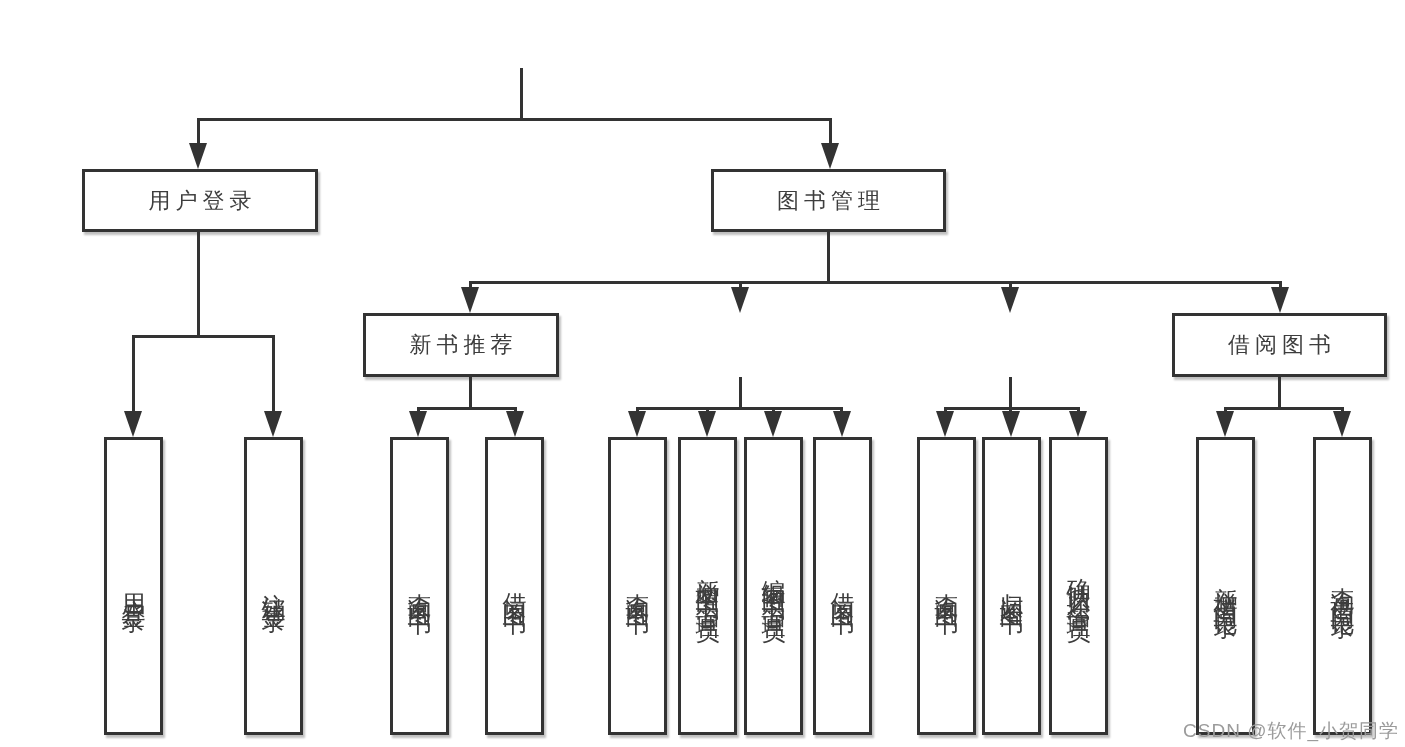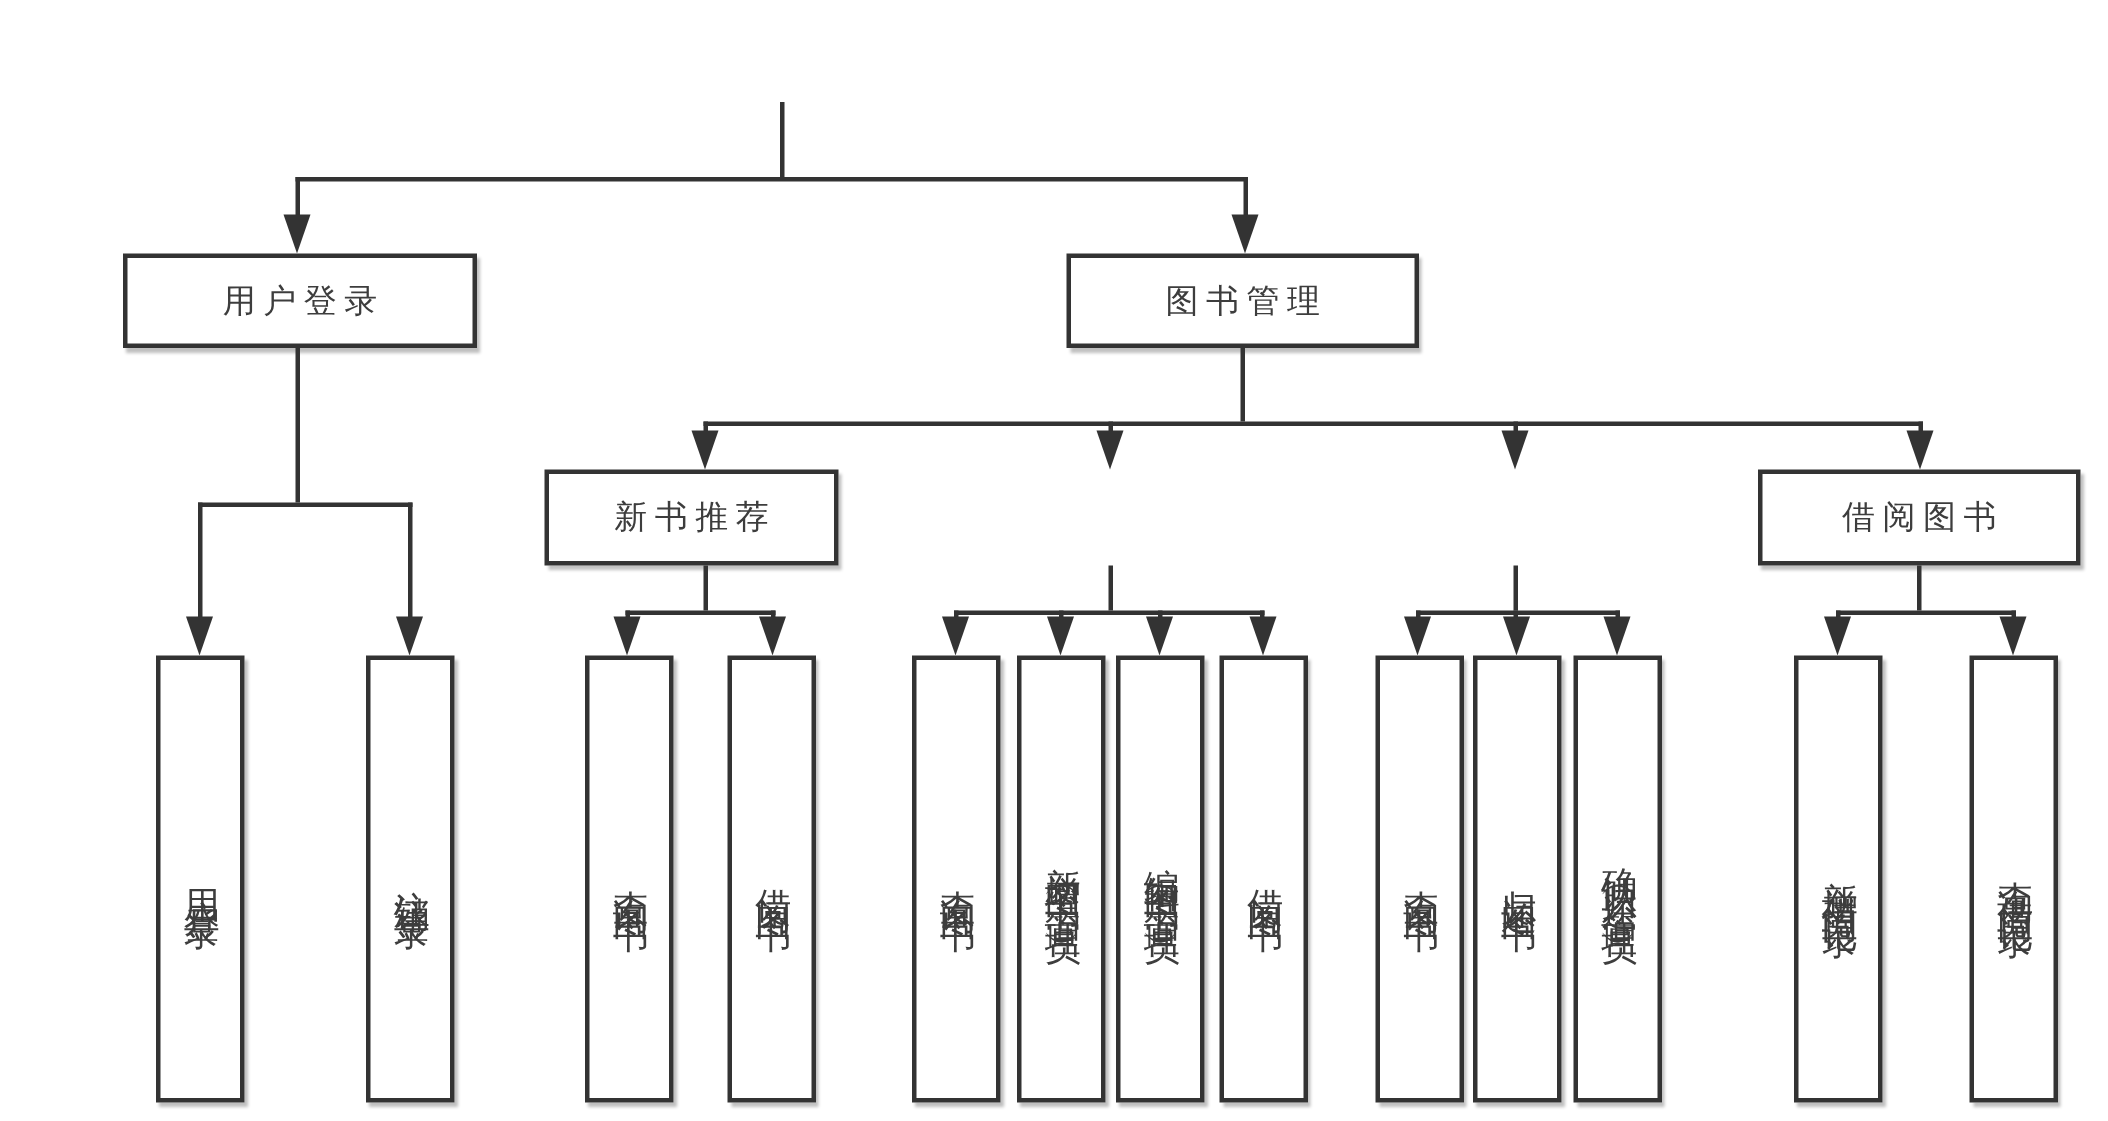--- a/index.html
+++ b/index.html
@@ -171,14 +171,15 @@
     <span>确认归还（管理员）</span>
   </div>
 
   <div class="box vbox" style="left:1196px;top:437px;width:59px;height:298px">
     <span>新增借阅记录</span>
   </div>
   <div class="box vbox" style="left:1313px;top:437px;width:59px;height:298px">
     <span>查询借阅记录</span>
   </div>
 
+  <div class="watermark">CSDN @软件_小贺同学</div>
 
 </div>
 
 </body></html>

